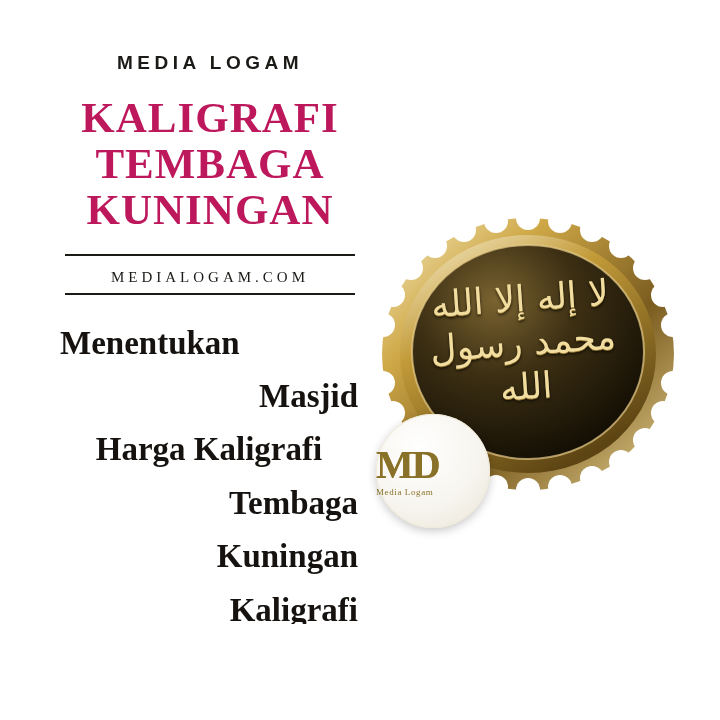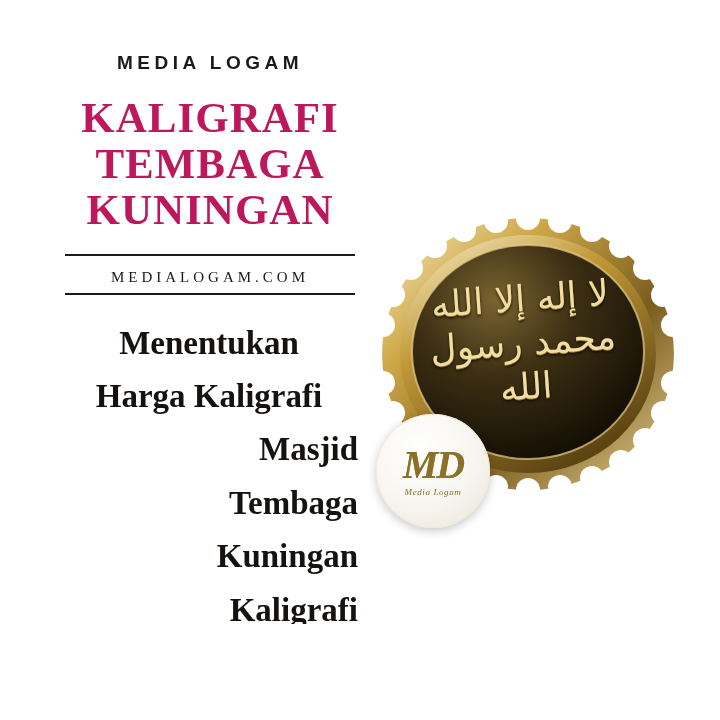--- a/index.html
+++ b/index.html
@@ -77,21 +77,21 @@
     margin-top: 22px;
     font-family: "Liberation Serif", serif;
     font-size: 33px;
     font-weight: 700;
     color: #15120f;
     line-height: 1.62;
     text-align: right;
     padding-right: 2px;
   }
   .subhead .sline { display: block; white-space: nowrap; }
-  .subhead .sline.first { text-align: center; }
+  .subhead .sline.first { text-align: left; }
   .subhead .sline.second { text-align: center; }
 
   
   .art {
     position: absolute;
     left: 372px;
     top: 208px;
     width: 320px;
     height: 300px;
   }
@@ -130,23 +130,22 @@
     position: absolute;
     left: 376px;
     top: 414px;
     width: 114px;
     height: 114px;
     border-radius: 50%;
     background: radial-gradient(circle at 38% 30%, #ffffff 0%, #f7f5ef 55%, #e9e4d6 100%);
     box-shadow: 0 3px 10px rgba(0,0,0,0.22), inset 0 0 0 1px #efe9d9;
     display: flex;
     flex-direction: column;
-    align-items: center;
+    align-items: flex-start;
     justify-content: center;
-    font-style: italic;
   }
   .logo-badge .md {
     font-family: "Liberation Serif", serif;
     font-weight: 700;
     font-size: 40px;
     letter-spacing: -2px;
     background: linear-gradient(180deg, #6a5a2a 0%, #c7a košer 0%, #b8932f 45%, #6b551d 100%);
     background: linear-gradient(180deg, #7a6626 0%, #c4a03a 45%, #6b551d 100%);
     -webkit-background-clip: text;
     background-clip: text;
@@ -177,22 +176,22 @@
     </div>
 
     <div class="rule"></div>
 
     <div class="domain">MEDIALOGAM.COM</div>
 
     <div class="rule2"></div>
 
     <div class="subhead">
       <span class="sline first">Menentukan</span>
+      <span class="sline">Masjid</span>
       <span class="sline second">Harga Kaligrafi</span>
-      <span class="sline">Masjid</span>
       <span class="sline">Tembaga</span>
       <span class="sline">Kuningan</span>
       <span class="sline">Kaligrafi</span>
     </div>
   </div>
 
   <div class="art">
     <svg class="scallop" viewBox="0 0 296 276">
       <defs>
         <linearGradient id="goldA" x1="0" y1="0" x2="1" y2="1">

